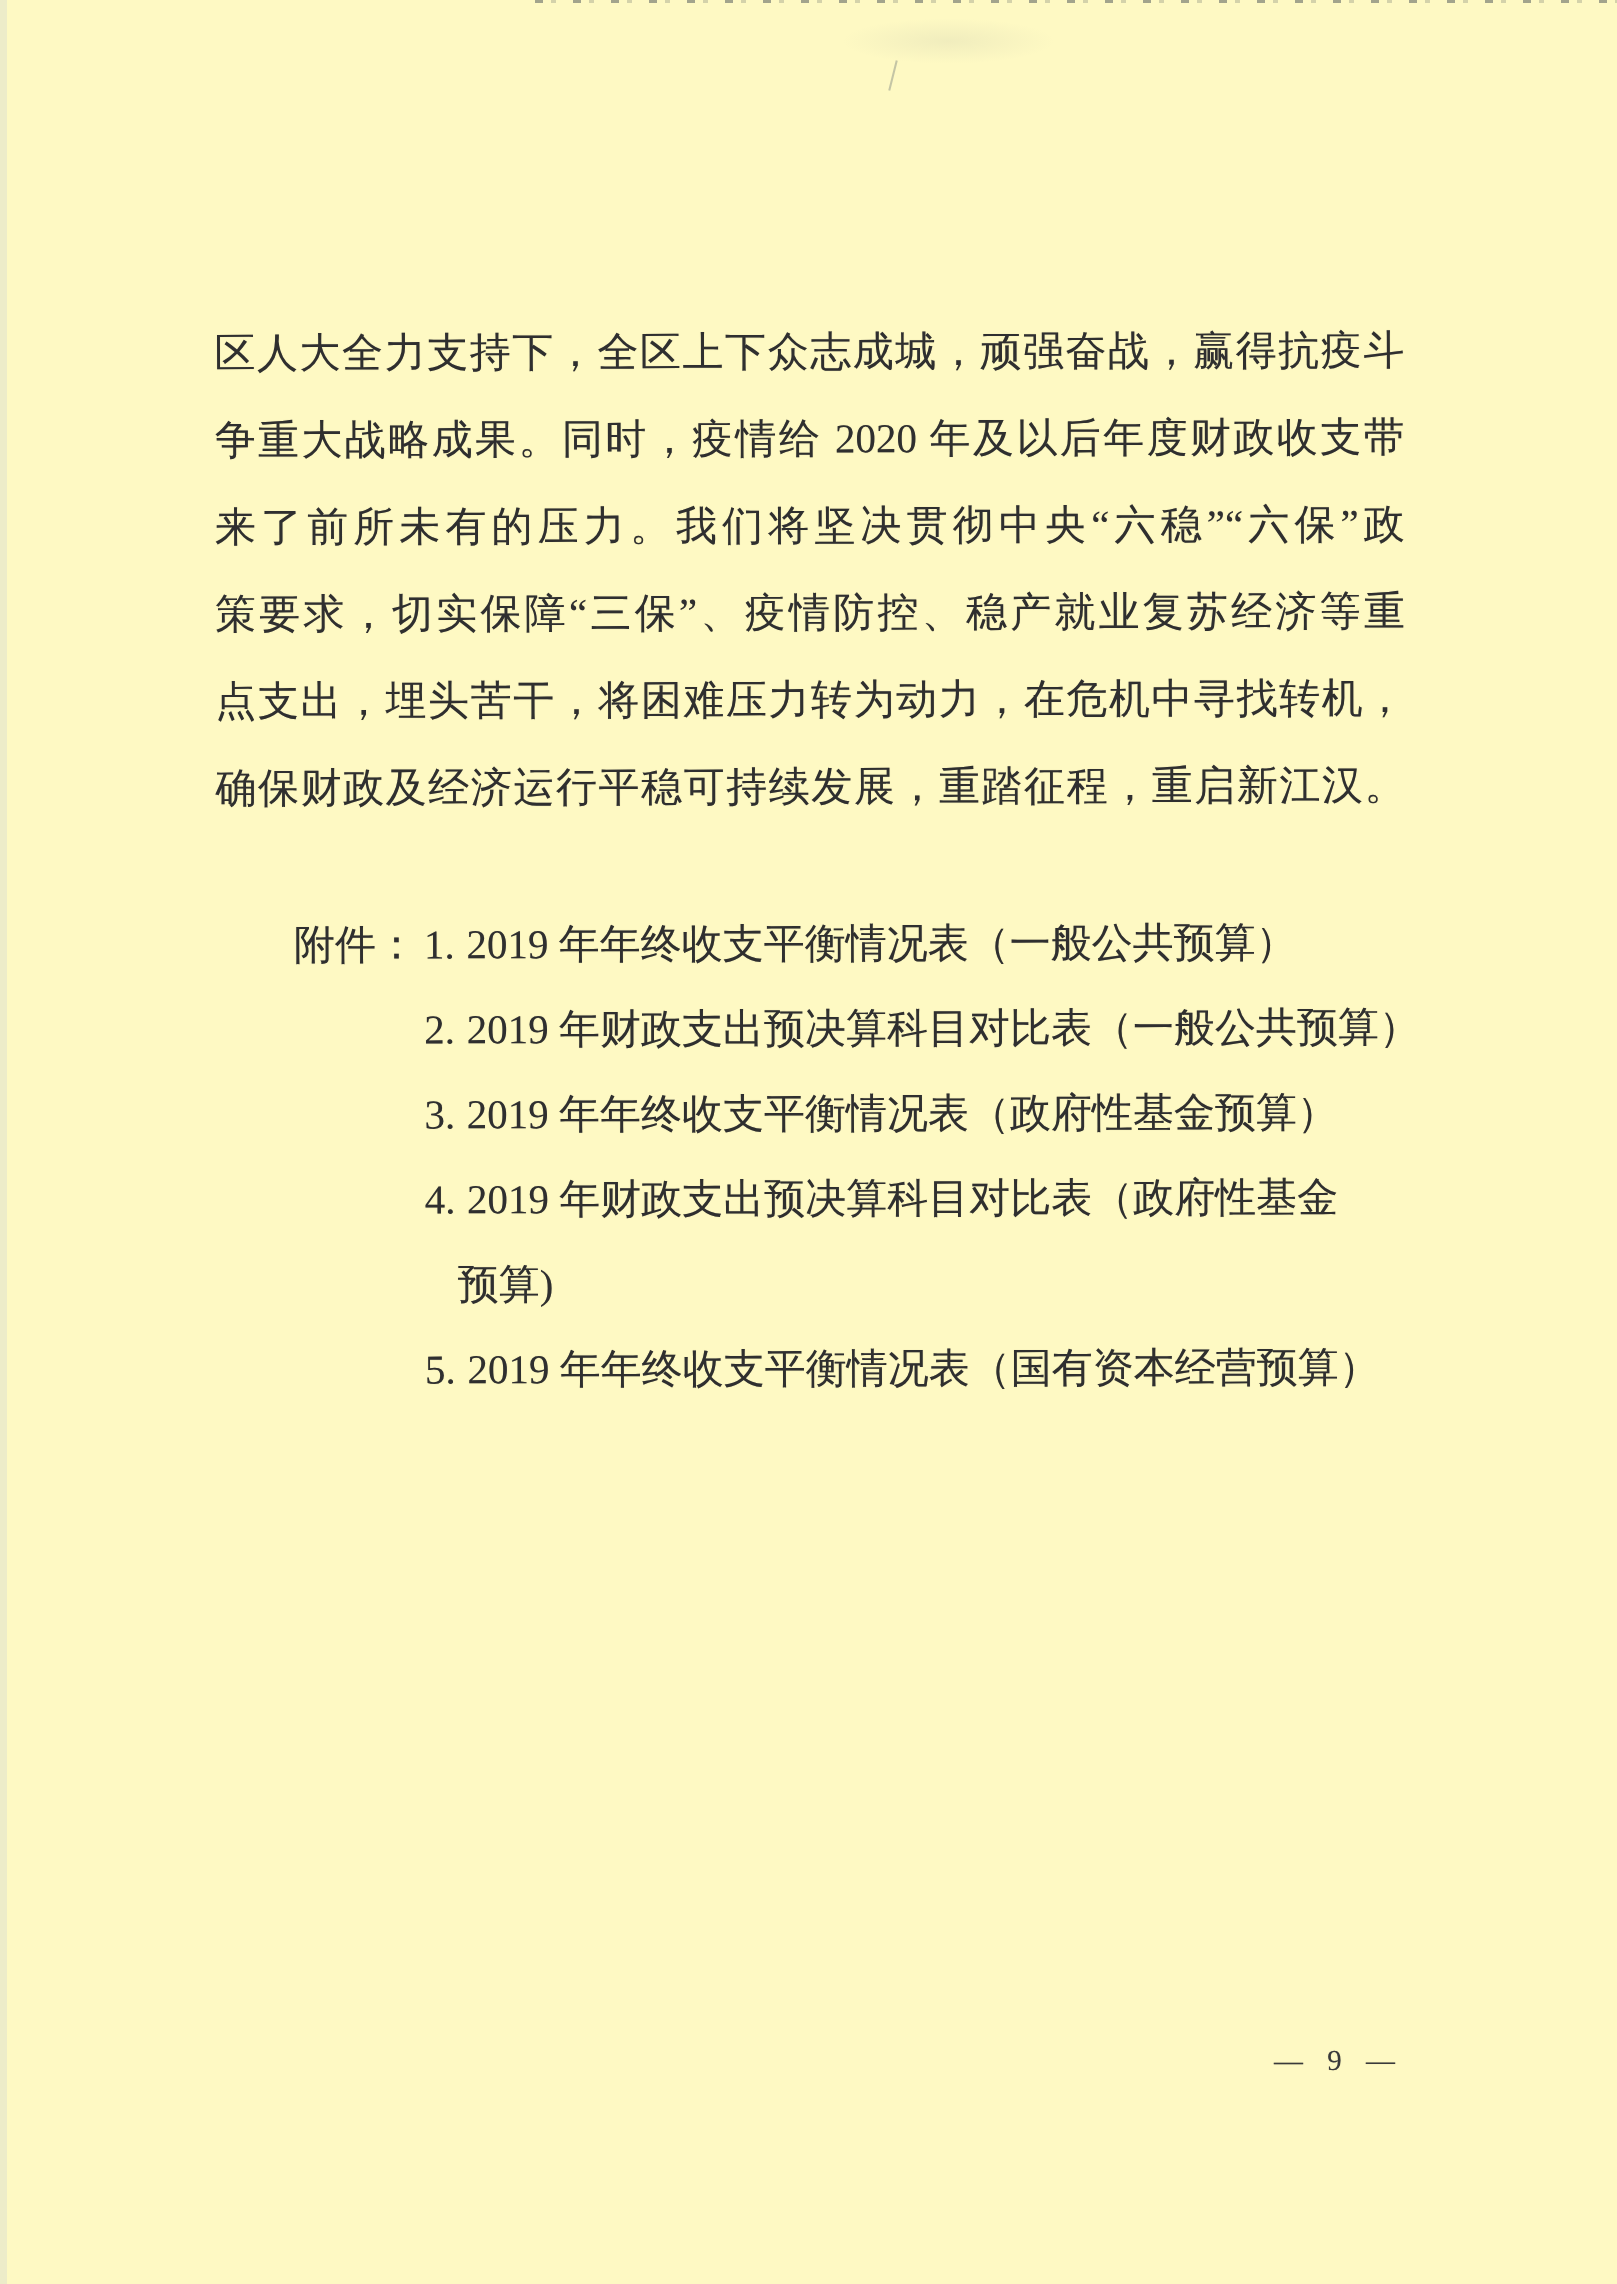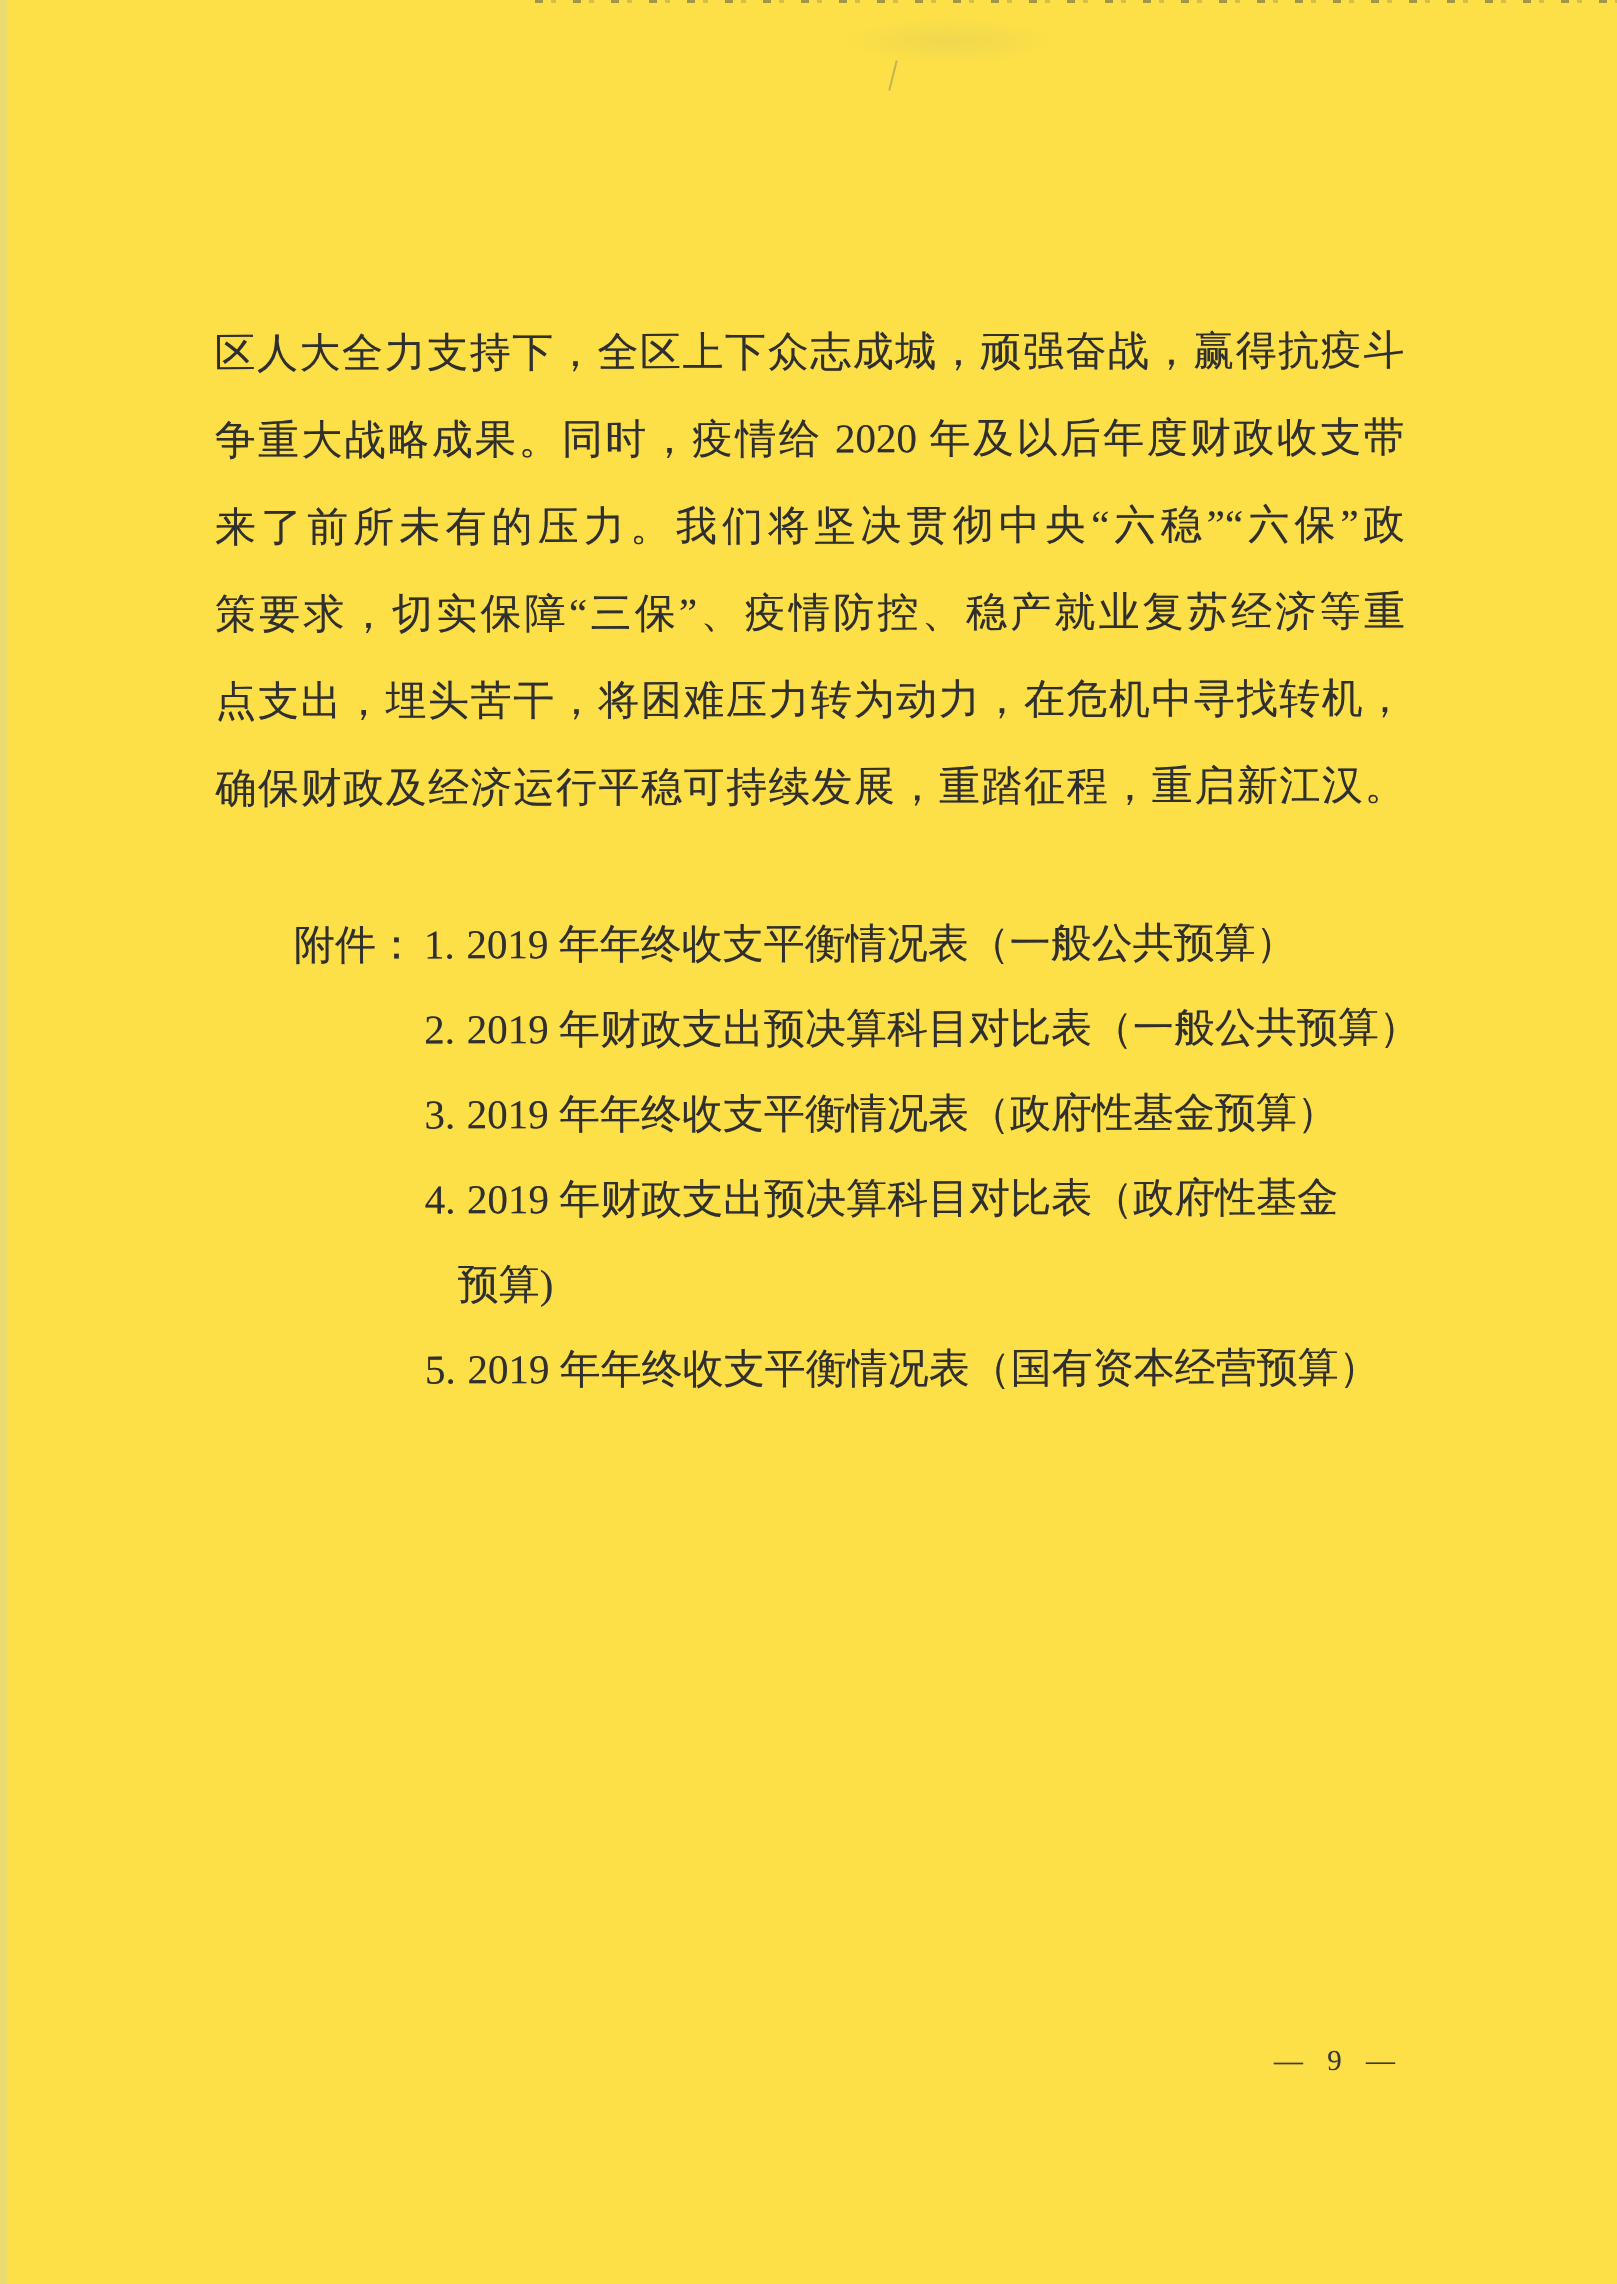--- a/index.html
+++ b/index.html
@@ -1,21 +1,21 @@
 <!DOCTYPE html>
 <html style="font-size:10.4px"><head>
 <meta charset="utf-8">
 <style>
   html, body { margin: 0; padding: 0; background: #e9e9e9; }
 
   .page {
     position: relative;
     width: 1617px;
     height: 2284px;
-    background: #fde047;
+    background: #fef9c3;
     overflow: hidden;
     font-family: "Liberation Serif", "DejaVu Serif", serif;
     color: #2f2f2f;
   }
 
   
   .scan-top-noise {
     position: absolute;
     left: 535px; top: 0; width: 1082px; height: 3.3px;
     background: repeating-linear-gradient(90deg,

